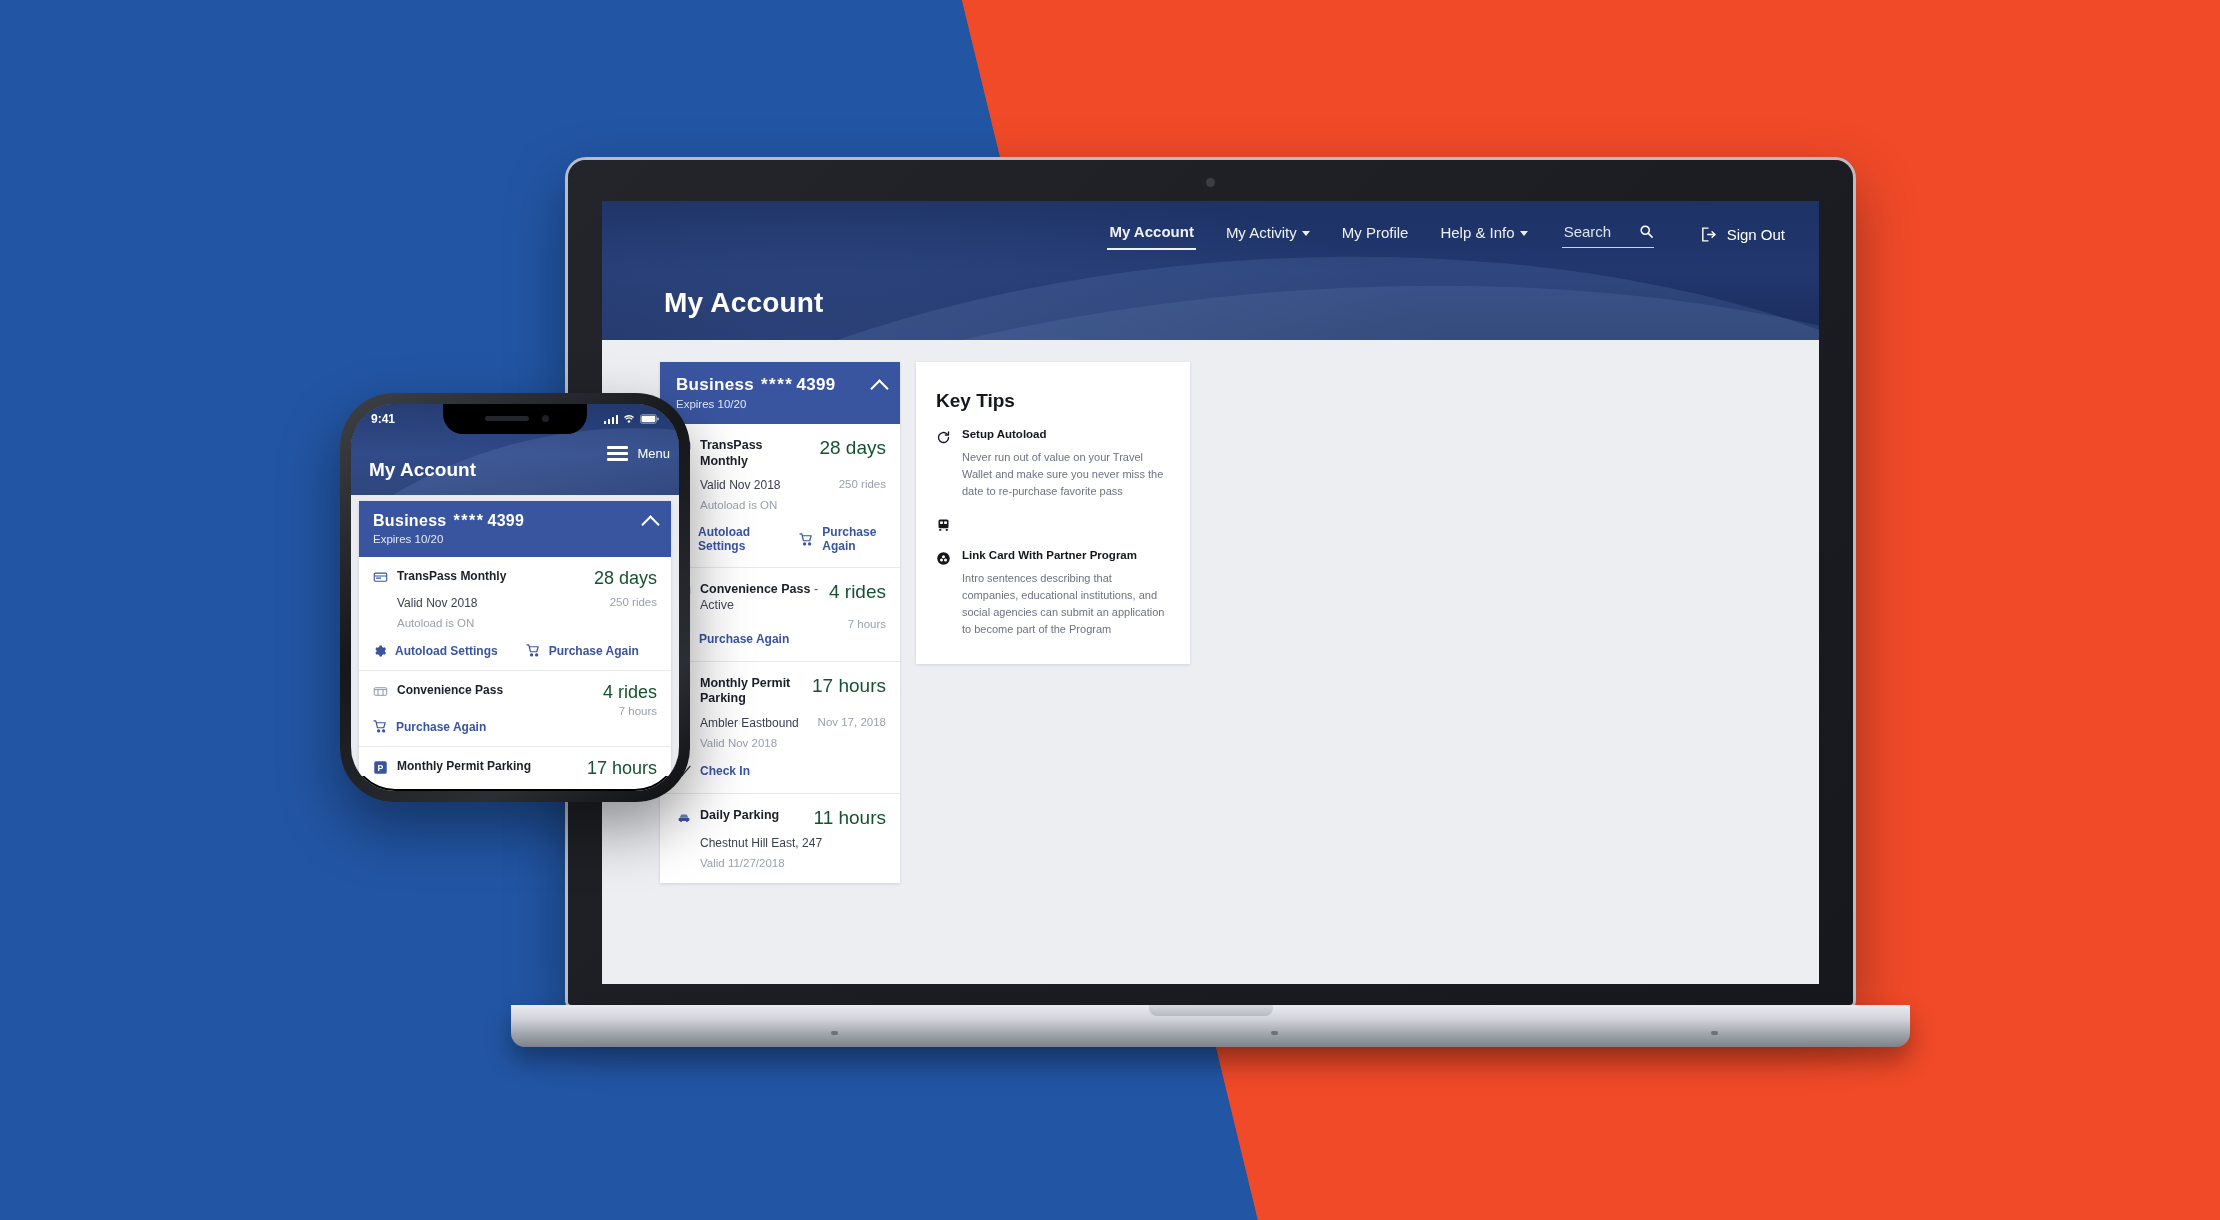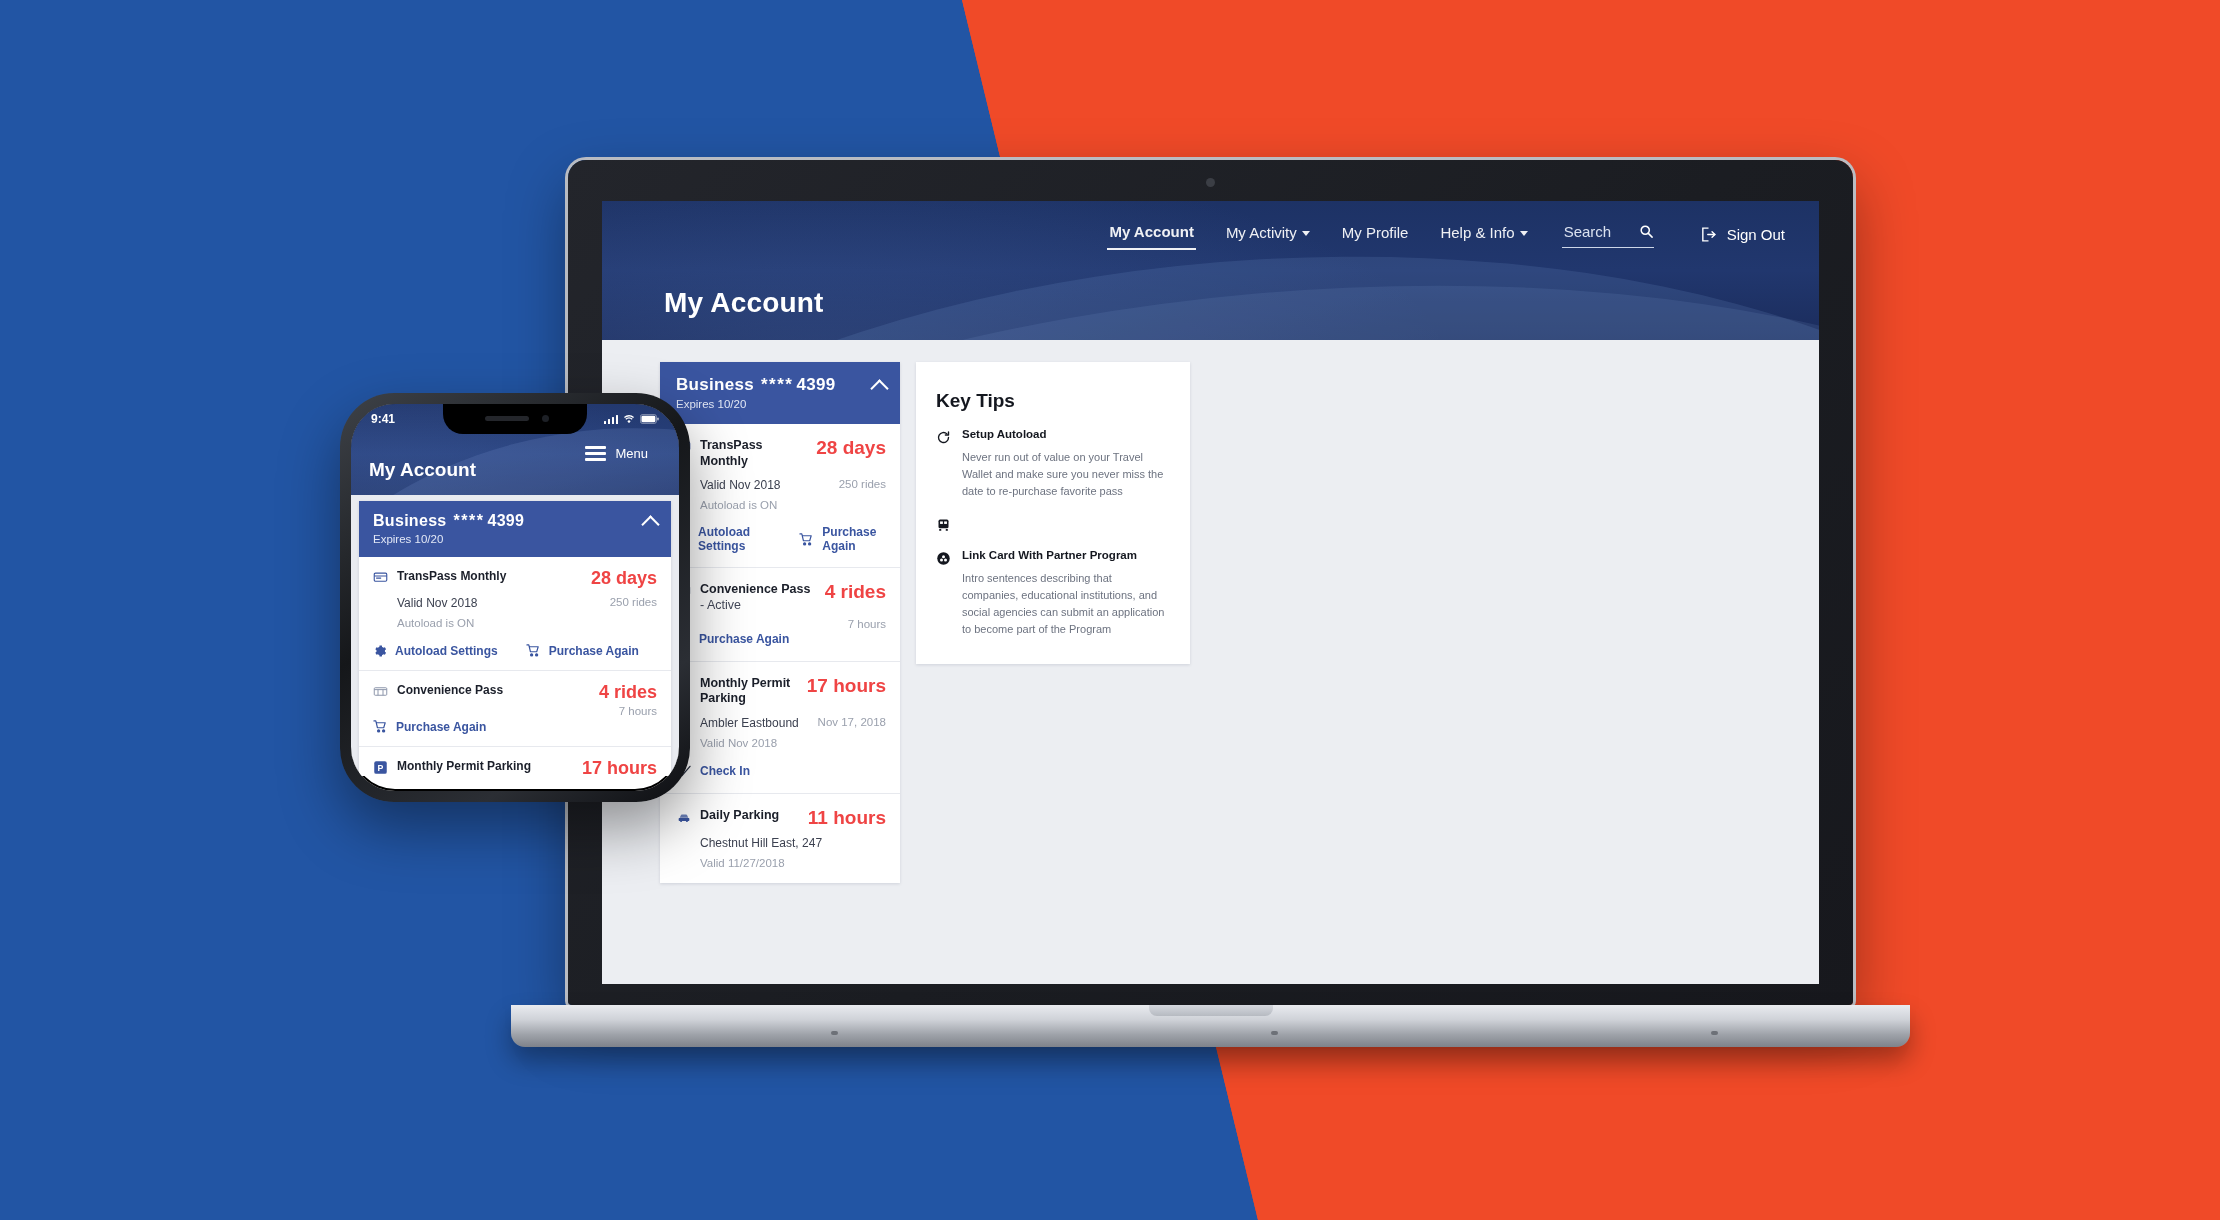--- a/index.html
+++ b/index.html
@@ -105,21 +105,21 @@
     position:absolute;right:14px;top:20px;width:11px;height:11px;
     border-left:2px solid #fff;border-top:2px solid #fff;transform:rotate(45deg);
   }
   .pass-row{padding:14px 14px 14px 16px;border-bottom:1px solid #e7e9ee;position:relative;}
   .pass-row:last-child{border-bottom:0;}
   .pr-main{display:flex;align-items:flex-start;justify-content:space-between;gap:8px;}
   .pr-left{display:flex;gap:9px;align-items:flex-start;flex:1;}
   .pr-ico{width:15px;height:15px;flex:0 0 15px;margin-top:1px;}
   .pr-name{font-size:12.5px;font-weight:bold;color:#1b1f2a;line-height:1.25;}
   .pr-name .muted{font-weight:normal;color:#44495a;}
-  .pr-big{font-size:19px;font-weight:bold;color:#ef4444;white-space:nowrap;line-height:1;}
+  .pr-big{font-size:19px;font-weight:normal;color:#14532d;white-space:nowrap;line-height:1;}
   .pr-line2{display:flex;justify-content:space-between;margin-top:9px;padding-left:24px;gap:10px;}
   .pr-sub{font-size:12px;color:#3c4150;}
   .pr-sub2{font-size:11.5px;color:#9aa0ad;margin-top:7px;padding-left:24px;}
   .pr-right-sm{font-size:11.5px;color:#9aa0ad;white-space:nowrap;}
   .pr-actions{display:flex;gap:28px;margin-top:14px;}
   .act{display:flex;align-items:center;gap:8px;color:#3a55a0;font-size:12px;font-weight:bold;cursor:pointer;}
 
   
   .tips{width:234px;background:#fff;padding:28px 20px 26px;box-shadow:0 1px 3px rgba(20,30,60,.13);}
   .tips h2{margin:0 0 16px;font-size:19px;color:#14171f;font-weight:bold;}
@@ -156,21 +156,21 @@
   .ph-wave{
     position:absolute;left:-130px;top:26px;width:760px;height:300px;
     background:rgba(125,157,214,.18);border-radius:50% 50% 0 0 / 100% 100% 0 0;transform:rotate(-6deg);
   }
   .status{position:absolute;left:0;top:0;width:100%;height:30px;display:flex;align-items:center;
           justify-content:space-between;padding:0 20px;box-sizing:border-box;color:#fff;z-index:10;}
   .st-time{font-size:12px;font-weight:bold;}
   .st-right{display:flex;align-items:center;gap:5px;}
   .bars{display:flex;align-items:flex-end;gap:1.5px;height:9px;}
   .bars i{width:2.5px;background:#fff;border-radius:.5px;display:block;}
-  .ph-menu{position:absolute;right:31px;top:42px;display:flex;align-items:center;gap:9px;color:#fff;
+  .ph-menu{position:absolute;right:9px;top:42px;display:flex;align-items:center;gap:9px;color:#fff;
            font-size:13px;z-index:10;cursor:pointer;}
   .burger{display:flex;flex-direction:column;gap:3.5px;}
   .burger i{width:21px;height:2.5px;background:#fff;border-radius:1px;display:block;}
   .ph-title{position:absolute;left:18px;bottom:14px;color:#fff;font-size:19px;font-weight:bold;z-index:10;}
   .ph-body{height:calc(100% - 106px);background:#e9ebf0;padding:6px 8px 0;box-sizing:border-box;overflow:hidden;}
   .ph-card{background:#fff;box-shadow:0 1px 3px rgba(20,30,60,.14);}
   .ph-card .wallet-head{padding:11px 14px 12px;}
   .ph-card .wallet-head .wl-title{font-size:16px;}
   .ph-card .wl-chevron{top:17px;}
   .ph-card .pass-row{padding:12px 14px;}

